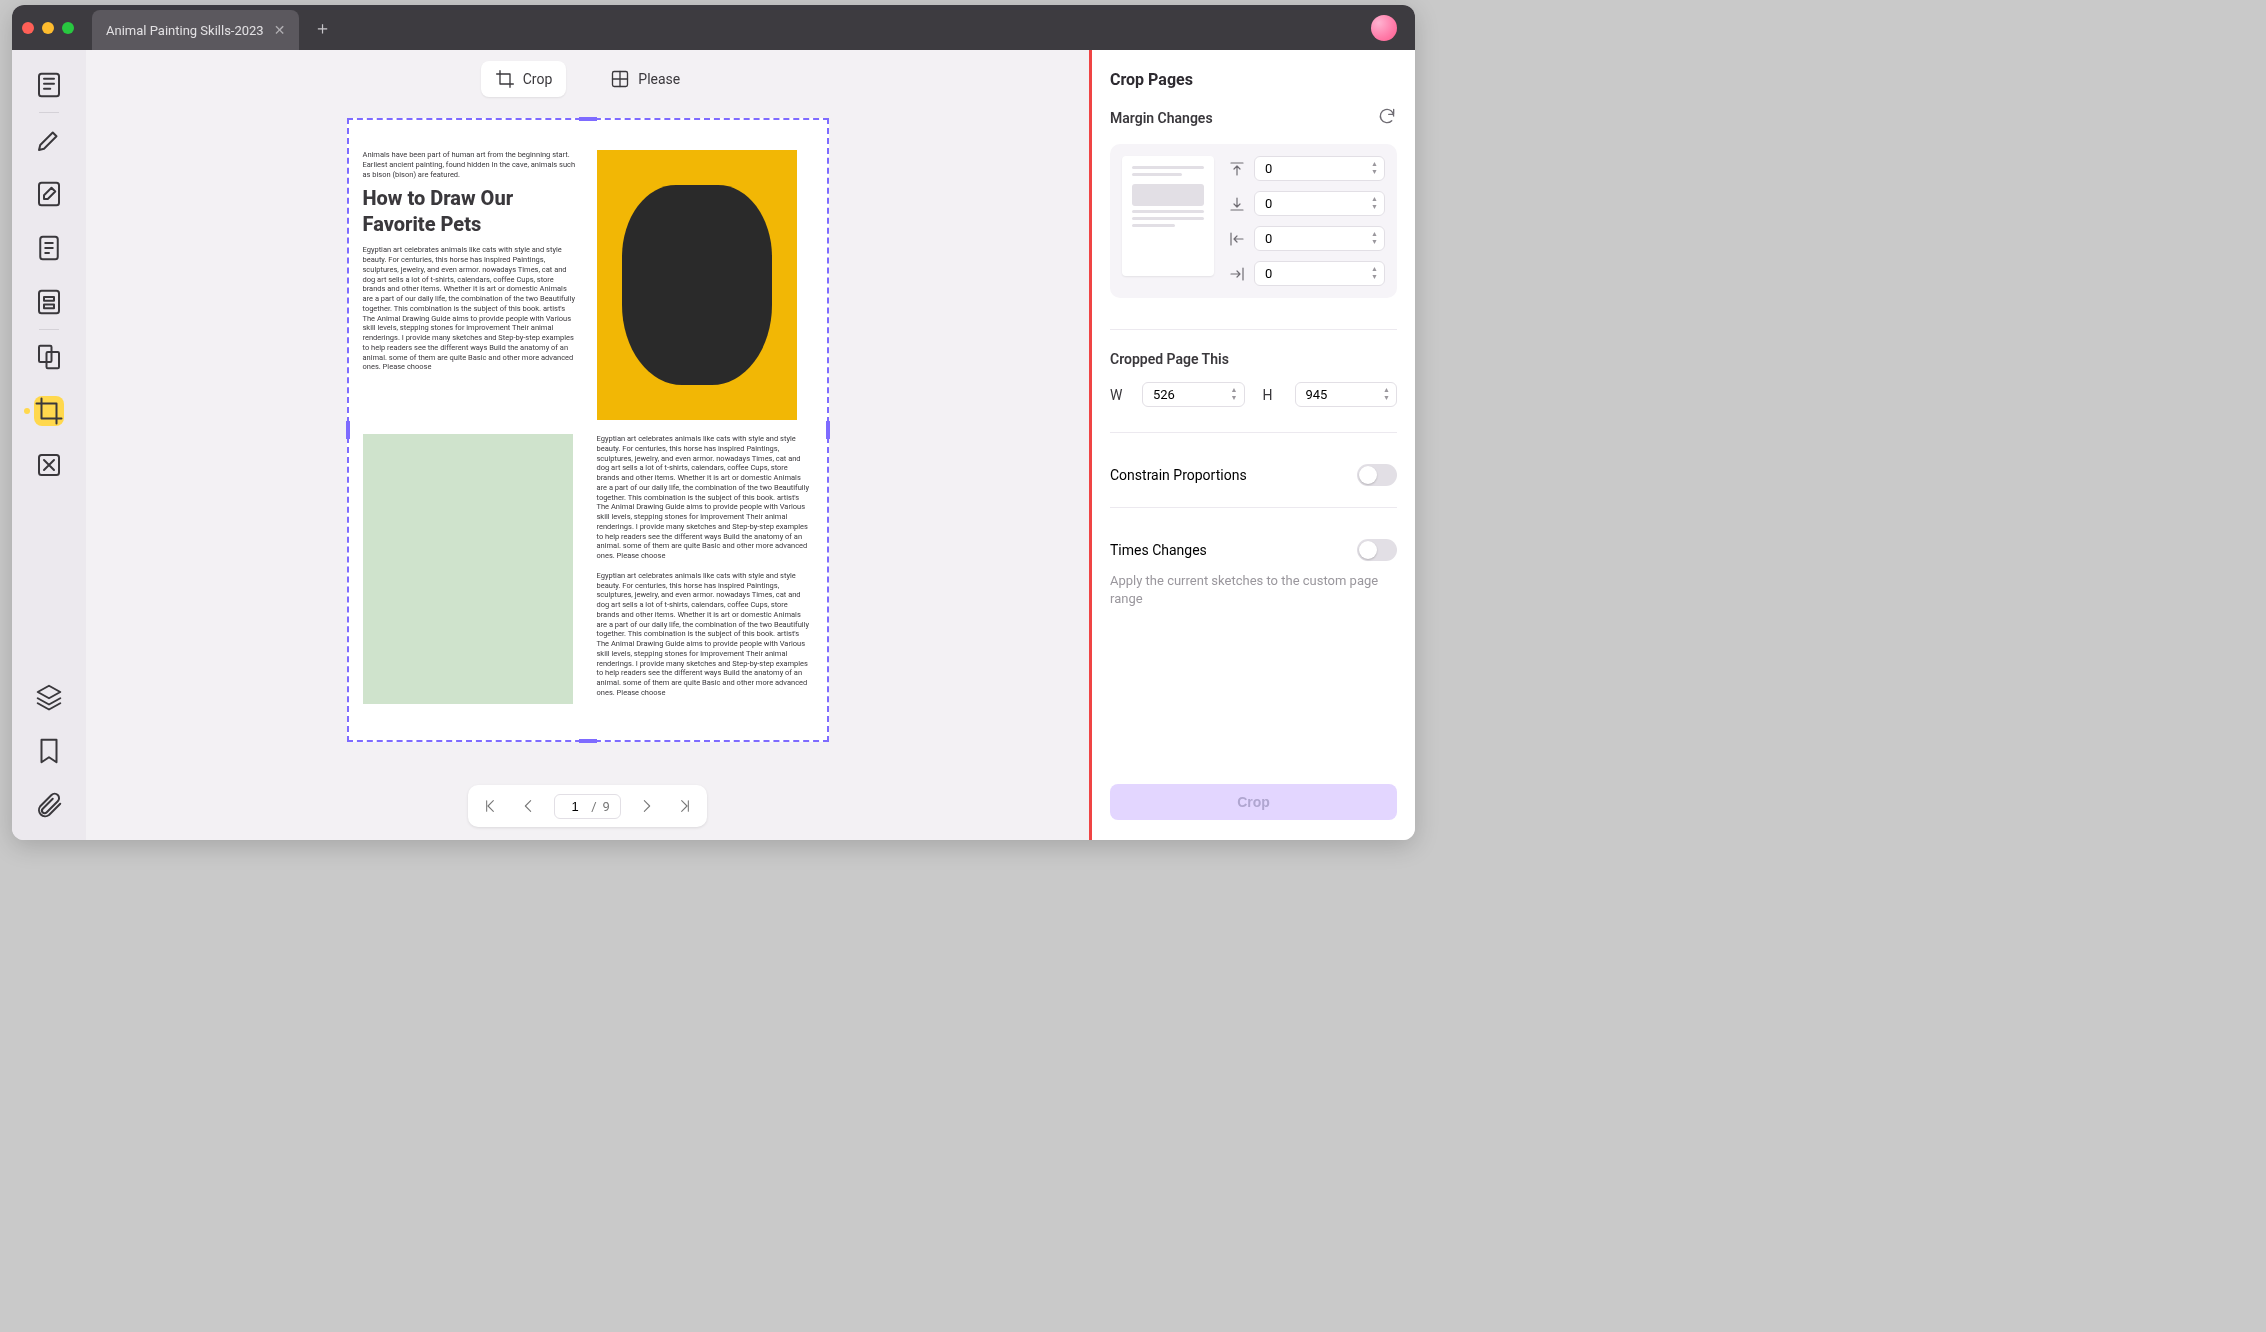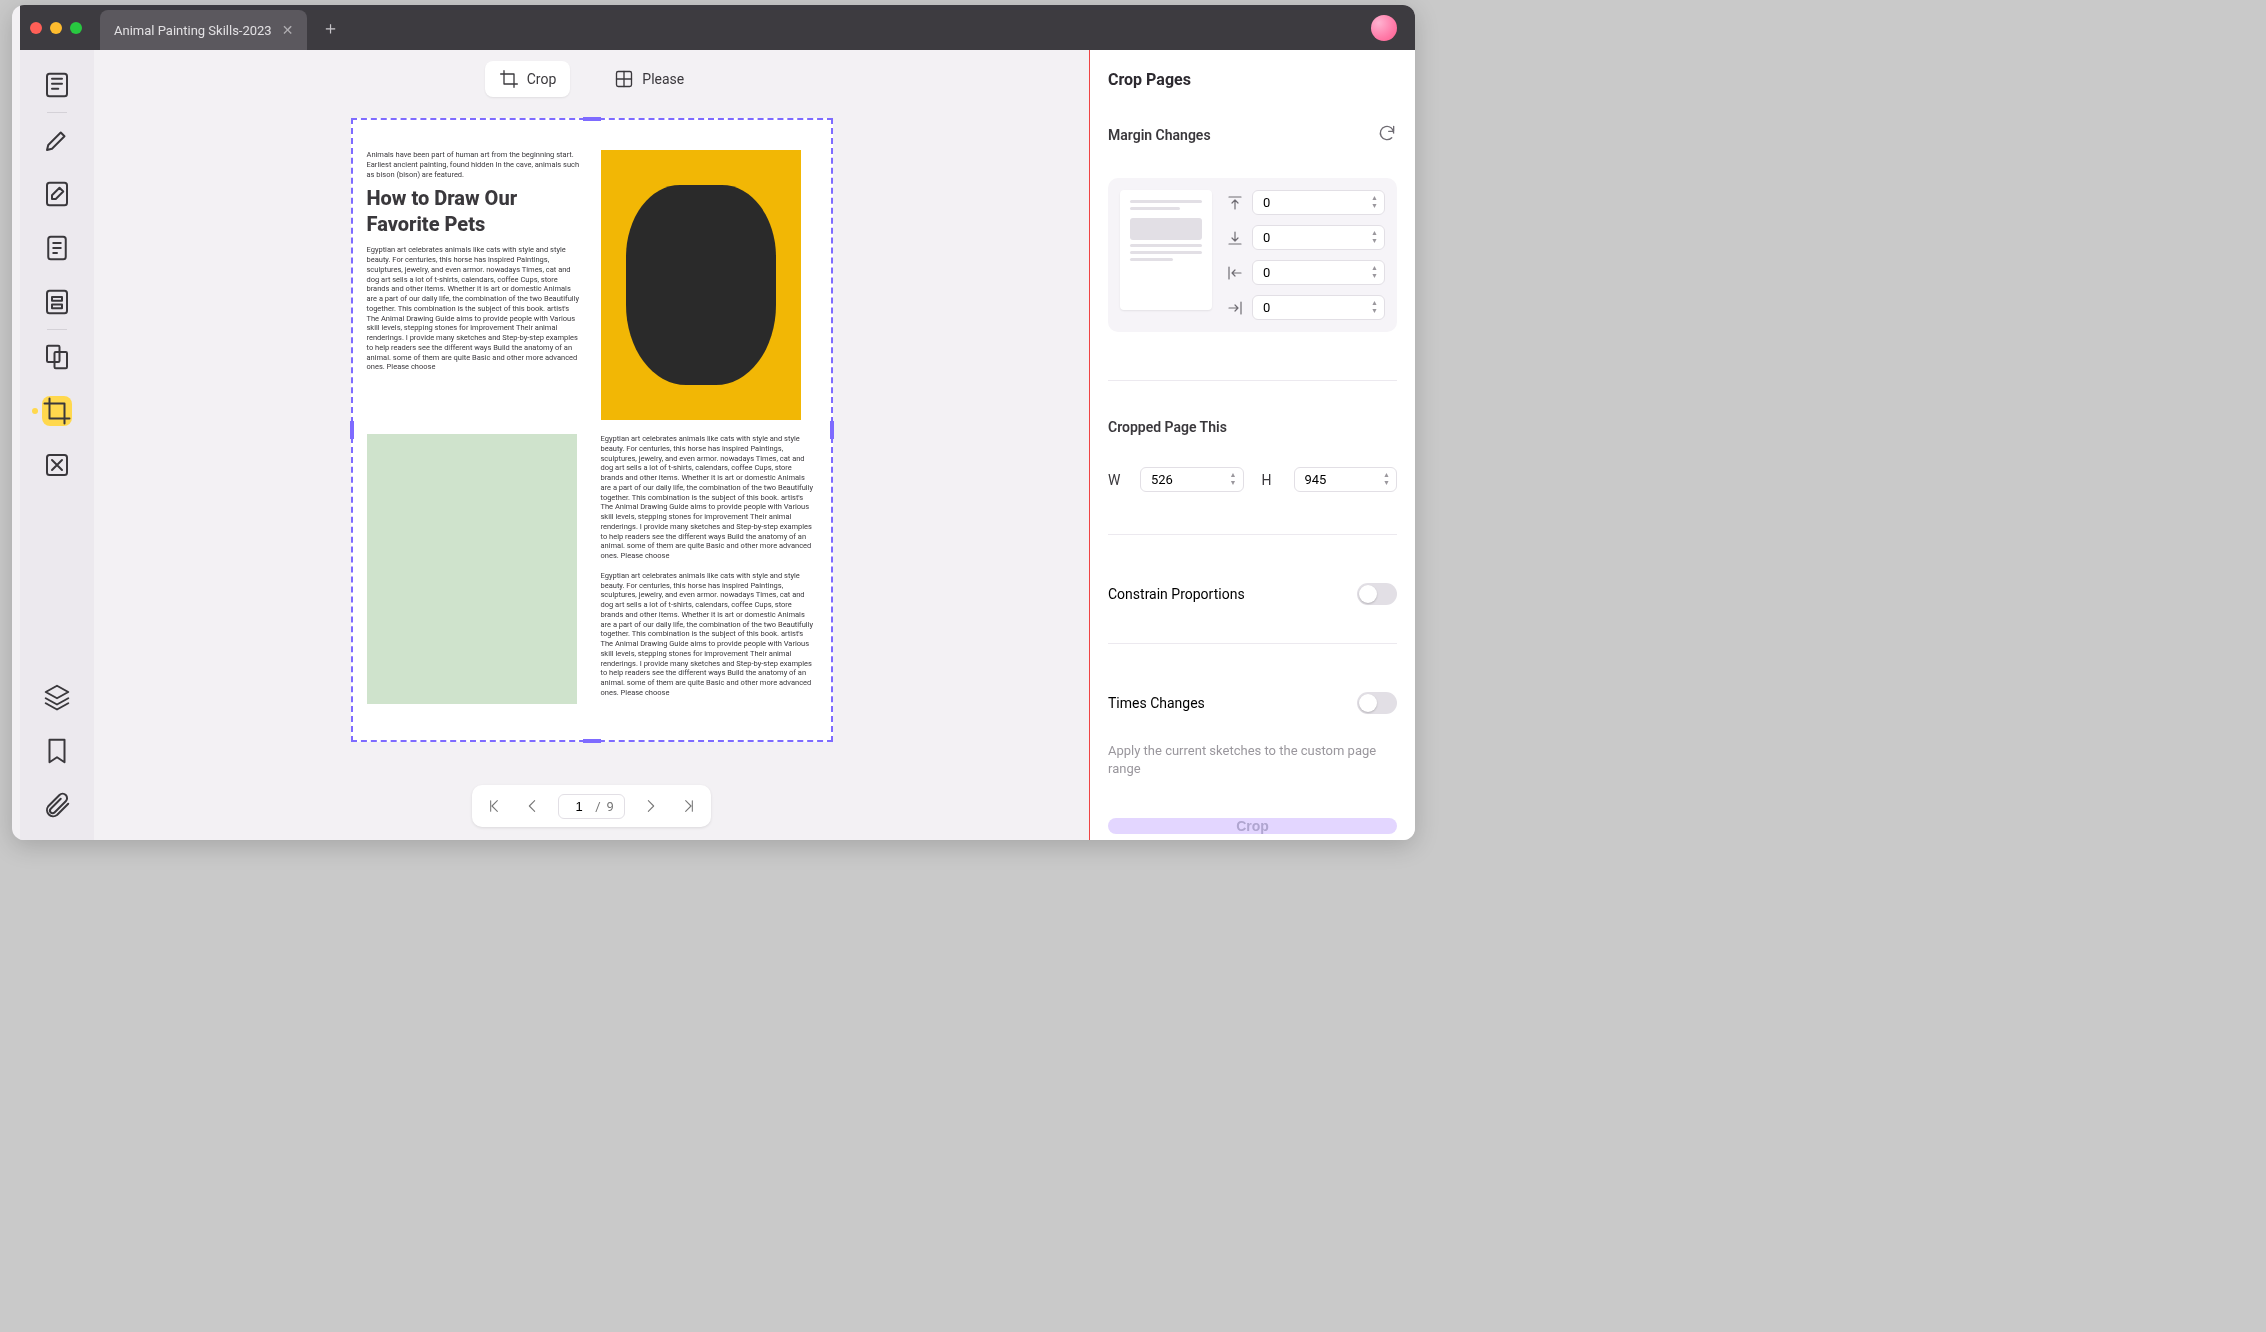--- a/index.html
+++ b/index.html
@@ -13,21 +13,20 @@
   .window {
     position: absolute;
     left: 12px; top: 5px;
     width: 1403px; height: 835px;
     background: #f3f1f4;
     border-radius: 12px;
     overflow: hidden;
     box-shadow: 0 6px 24px rgba(0,0,0,0.18);
     display: flex;
     flex-direction: column;
-    padding-left: 8px;
   }
   
   .titlebar {
     height: 45px;
     background: #3d3b40;
     display: flex;
     align-items: center;
     padding: 0 10px;
     position: relative;
   }
@@ -155,24 +154,24 @@
   }
   .pager .btn{width:36px;height:34px;display:flex;align-items:center;justify-content:center;color:#777;border-radius:6px;}
   .pager .count{display:flex;align-items:center;gap:6px;padding:4px 10px;border:1px solid #e2dfe5;border-radius:6px;margin:0 6px;font-size:13px;}
   .pager .count input{width:20px;border:none;text-align:center;font-size:13px;background:transparent;}
   .pager .count span{color:#777;}
 
   
   .panel {
     width: 326px;
     background:#ffffff;
-    border-left:1px solid #ef4444;
+    border-left:3px solid #ef4444;
     display:flex; flex-direction:column;
     padding: 20px 18px;
-    gap: 20px;
+    gap: 3px;
   }
   .panel h3{font-size:16px;font-weight:700;color:#2d2a30;margin-bottom:14px;}
   .section-head{display:flex;align-items:center;justify-content:space-between;font-size:14px;color:#3a383c;font-weight:600;}
   .reset-btn{color:#6f6c73;}
   .margin-grid{
     display:flex; gap:14px; margin:12px 0 22px 0;
     padding: 12px; background:#f6f4f8; border-radius:10px;
   }
   .margin-preview{
     width:92px;height:120px;background:#ffffff;border-radius:4px;

